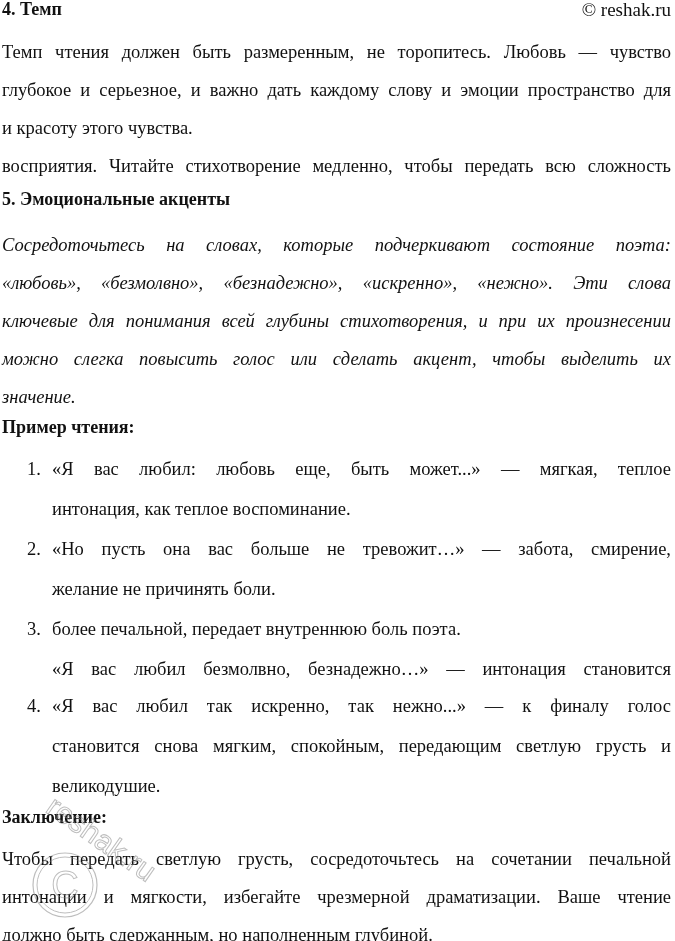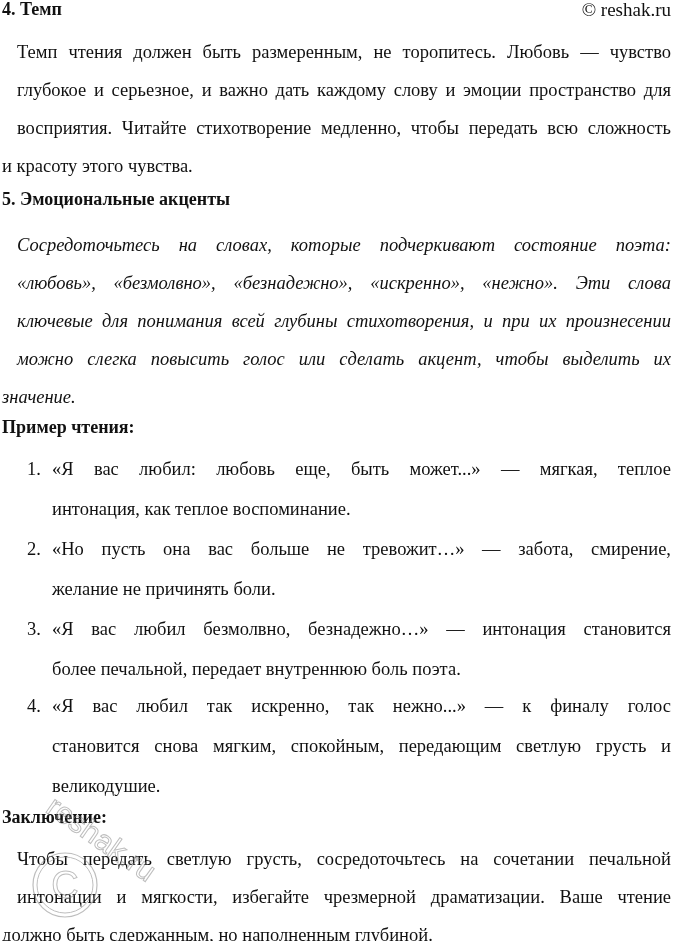--- a/index.html
+++ b/index.html
@@ -14,21 +14,21 @@
   }
   .copyright {
     position: absolute; right: 4px; top: -2px; font-size: 19px; line-height: 24px;
   }
   .para {
     position: absolute; left: 2px; width: 669px;
     font-size: 18.5px; line-height: 38px; text-align: justify;
     text-align-last: left;
   }
   .para .line { display: block; height: 38px; white-space: nowrap; }
-  .para .line.j { text-align: justify; text-align-last: justify; white-space: normal; margin-left: 15px; }
+  .para .line.j { text-align: justify; text-align-last: justify; white-space: normal; }
   .item {
     position: absolute; left: 27px; width: 644px;
     font-size: 18.5px; line-height: 40px;
   }
   .item .num { position: absolute; left: 0; top: 0; }
   .item .body { position: absolute; left: 25px; width: 619px; }
   .item .line { display: block; height: 40px; white-space: nowrap; }
   .item .line.j { text-align: justify; text-align-last: justify; white-space: normal; }
   b { font-weight: normal; }
   .watermark {
@@ -40,22 +40,22 @@
 <body>
 
 <div class="page">
 
   <div class="heading" style="top:-2px;">4. Темп</div>
   <div class="copyright">© reshak.ru</div>
 
   <div class="para" style="top:33px;">
     <span class="line j">Темп чтения должен быть размеренным, не торопитесь. Любовь — чувство</span>
     <span class="line j">глубокое и серьезное, и важно дать каждому слову и эмоции пространство для</span>
+    <span class="line">и красоту этого чувства.</span>
     <span class="line j">восприятия. Читайте стихотворение медленно, чтобы передать всю сложность</span>
-    <span class="line">и красоту этого чувства.</span>
   </div>
 
   <div class="heading" style="top:188px;">5. Эмоциональные акценты</div>
 
   <div class="para" style="top:226px;font-style:italic;">
     <span class="line j">Сосредоточьтесь на словах, которые подчеркивают состояние поэта:</span>
     <span class="line j">«любовь», «безмолвно», «безнадежно», «искренно», «нежно». Эти слова</span>
     <span class="line j">ключевые для понимания всей глубины стихотворения, и при их произнесении</span>
     <span class="line j">можно слегка повысить голос или сделать акцент, чтобы выделить их</span>
     <span class="line">значение.</span>
@@ -75,22 +75,22 @@
     <span class="num">2.</span>
     <div class="body">
       <span class="line j"><b>«Но пусть она вас больше не тревожит…»</b><span> — забота, смирение,</span></span>
       <span class="line">желание не причинять боли.</span>
     </div>
   </div>
 
   <div class="item" style="top:609px;">
     <span class="num">3.</span>
     <div class="body">
+      <span class="line">более печальной, передает внутреннюю боль поэта.</span>
       <span class="line j"><b>«Я вас любил безмолвно, безнадежно…»</b><span> — интонация становится</span></span>
-      <span class="line">более печальной, передает внутреннюю боль поэта.</span>
     </div>
   </div>
 
   <div class="item" style="top:686px;">
     <span class="num">4.</span>
     <div class="body">
       <span class="line j"><b>«Я вас любил так искренно, так нежно...»</b><span> — к финалу голос</span></span>
       <span class="line j">становится снова мягким, спокойным, передающим светлую грусть и</span>
       <span class="line">великодушие.</span>
     </div>

